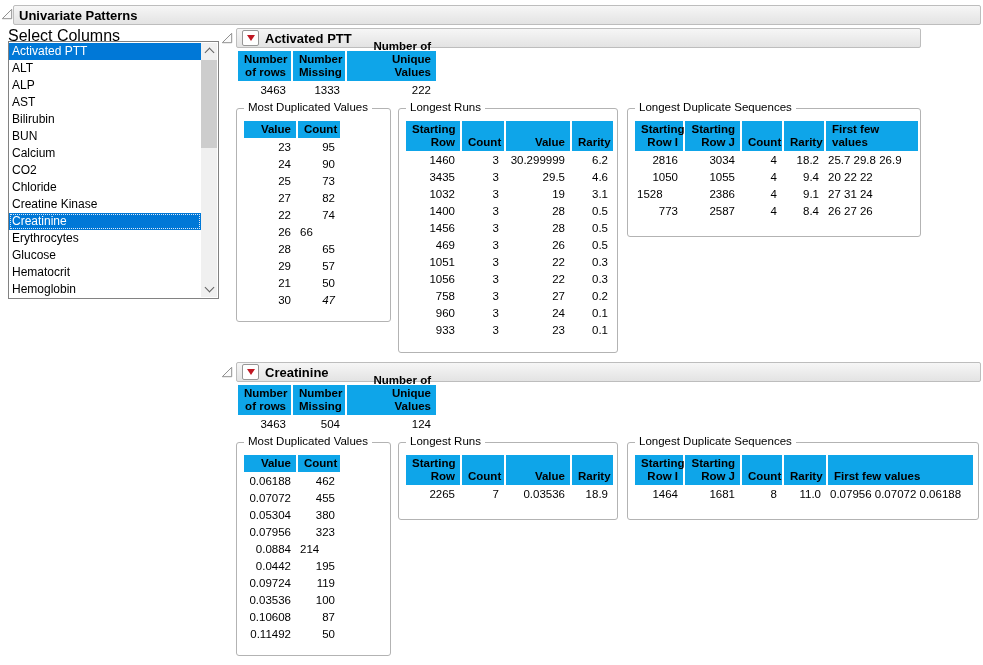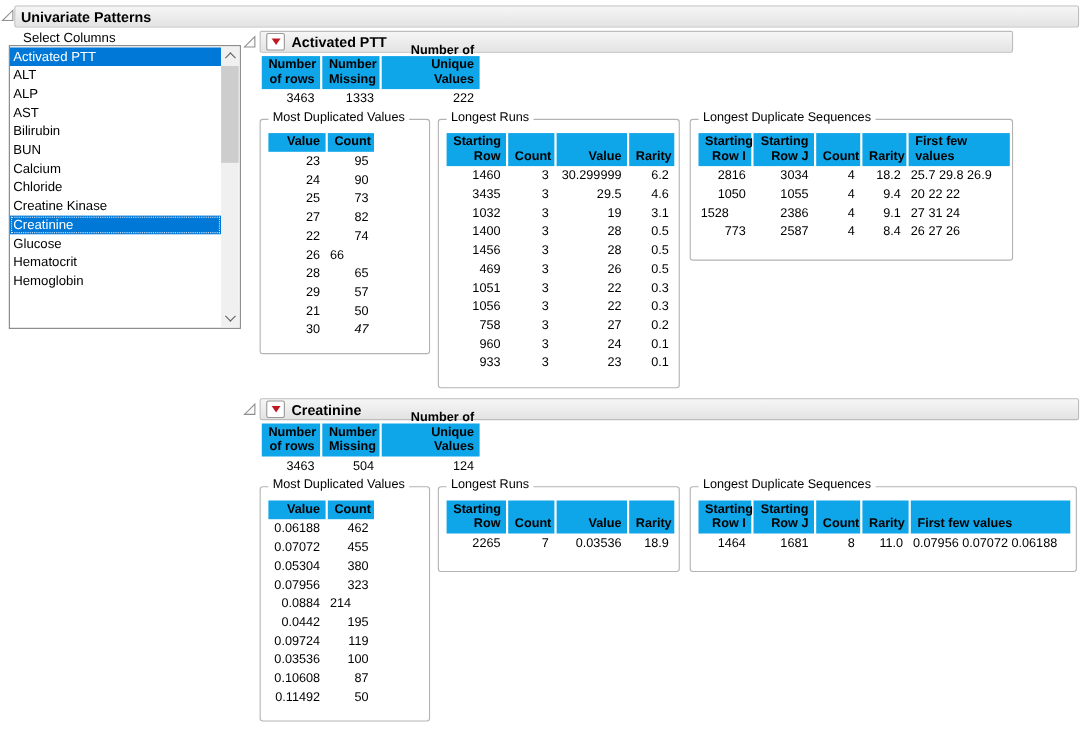--- a/index.html
+++ b/index.html
@@ -16,21 +16,21 @@
   
   .disc{position:absolute;width:12px;height:12px;cursor:pointer;}
 
   
   .red-btn{width:15px;height:14px;background:#fff;border:1px solid #979797;border-radius:2px;
            display:flex;align-items:center;justify-content:center;cursor:pointer;flex:0 0 auto;}
   .red-tri{width:0;height:0;border-left:4px solid transparent;border-right:4px solid transparent;
            border-top:6px solid var(--red,#c01823);display:block;}
 
   
-  .sc-label{position:absolute;left:21px;top:27px;font-size:12px;}
+  .sc-label{position:absolute;left:8px;top:27px;font-size:16px;}
 
   
   .listbox{position:absolute;left:8px;top:41px;width:211px;height:258px;background:#fff;
            border:1px solid #828282;box-sizing:border-box;}
   .lb-items{position:absolute;left:0;top:1px;right:17px;bottom:1px;overflow:hidden;}
   .lb-item{height:17px;line-height:17px;padding-left:3px;font-size:12px;white-space:nowrap;cursor:default;}
   .lb-item.selected{background:var(--sel,#0078d7);color:#fff;}
   .lb-item.focused{outline:1px dotted #dfe9f7;outline-offset:-2px;}
 
   
@@ -72,23 +72,25 @@
   <div class="sc-label">Select Columns</div>
   <div class="listbox">
     <div class="lb-items">
         <div class="lb-item selected">Activated PTT</div>
         <div class="lb-item">ALT</div>
         <div class="lb-item">ALP</div>
         <div class="lb-item">AST</div>
         <div class="lb-item">Bilirubin</div>
         <div class="lb-item">BUN</div>
         <div class="lb-item">Calcium</div>
+        <div class="lb-item">CO2</div>
         <div class="lb-item">Chloride</div>
         <div class="lb-item">Creatine Kinase</div>
         <div class="lb-item selected focused">Creatinine</div>
+        <div class="lb-item">Erythrocytes</div>
         <div class="lb-item">Glucose</div>
         <div class="lb-item">Hematocrit</div>
         <div class="lb-item">Hemoglobin</div>
       </div>
     <div class="sb">
       <div class="sb-btn up">
         <i class="chev up"></i>
       </div>
       <div class="sb-thumb"></div>
       <div class="sb-btn down">

